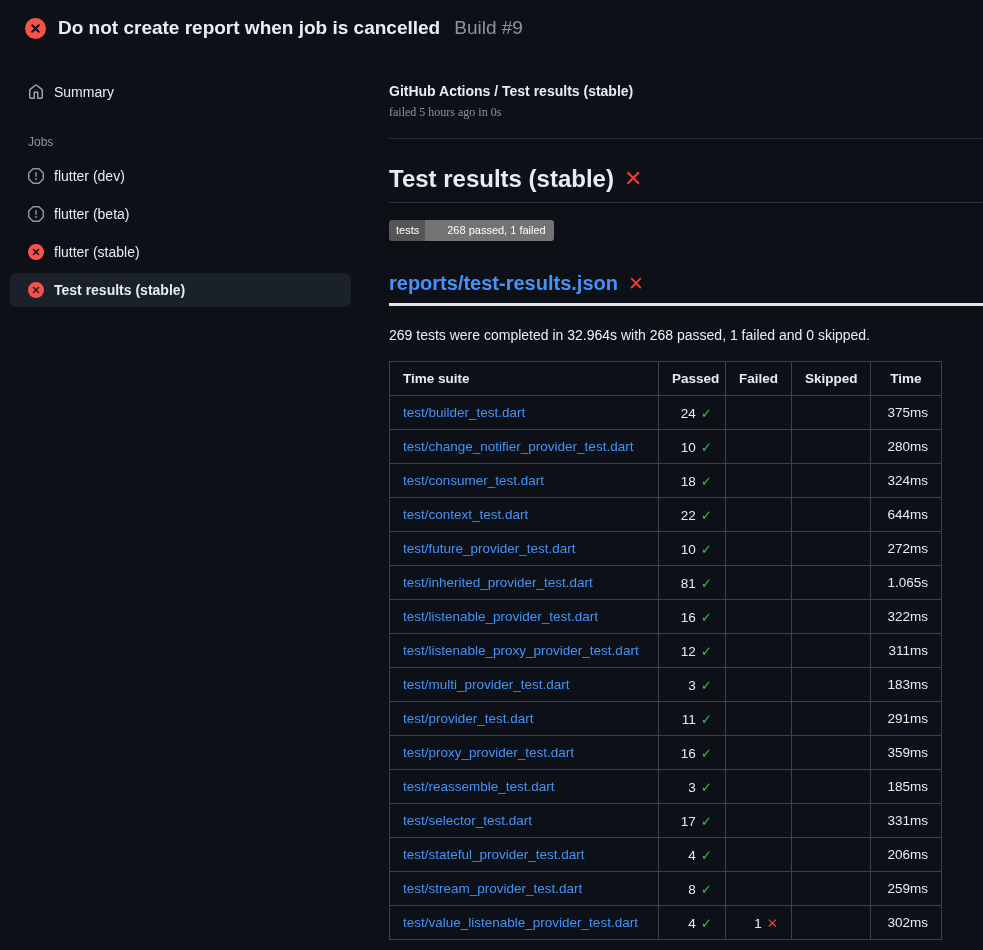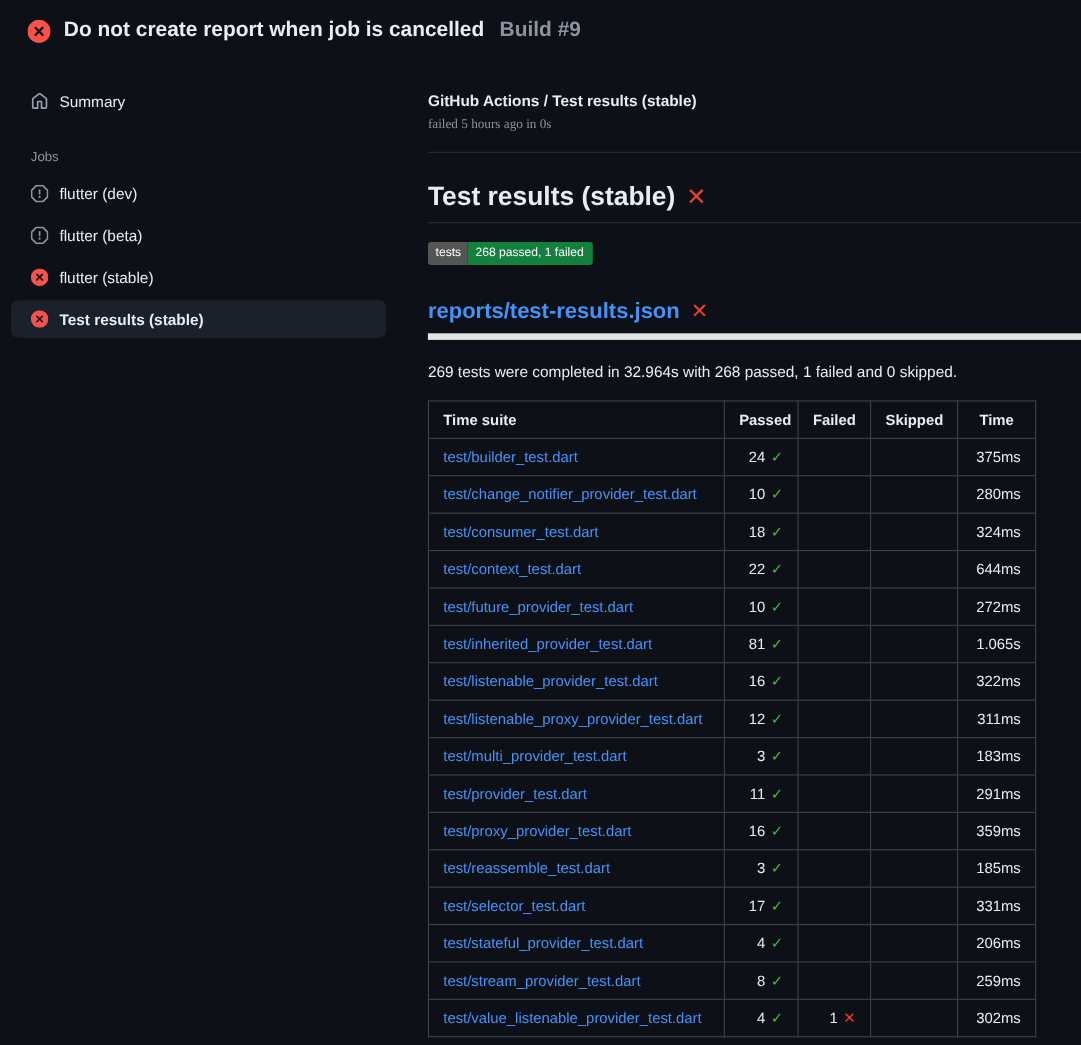--- a/index.html
+++ b/index.html
@@ -12,21 +12,21 @@
   }
   a { text-decoration:none; }
 
   
   .titlebar {
     display:flex; align-items:center; gap:12px;
     padding:17px 24px 14px 25px;
   }
   .status-circle { width:21px; height:21px; flex:0 0 auto; }
   .titlebar h1 { font-size:19px; font-weight:700; color:#e9eef4; white-space:nowrap; }
-  .titlebar .build-no { font-size:19px; font-weight:700; color:#8b949e; margin-left:2px; }
+  .titlebar .build-no { font-size:19px; font-weight:400; color:#8b949e; margin-left:2px; }
 
   
   .layout { display:flex; align-items:flex-start; }
   .sidebar { width:389px; flex:0 0 auto; padding:22px 0 0 10px; }
   .main { flex:1; min-width:0; padding:30px 0 0 0; }
 
   
   .side-item {
     display:flex; align-items:center; gap:10px;
     width:341px; padding:9px 12px 9px 18px;
@@ -50,26 +50,26 @@
     margin-top:26px; padding-bottom:9px;
     border-bottom:1px solid #2b323b;
     font-size:24px; font-weight:600; color:#e6edf3;
   }
   .x-mark { color:#ef3d31; font-weight:700; }
   .section-title .x-mark { font-size:22px; }
 
   .badge { display:inline-flex; margin-top:17px; font-size:11px; line-height:14px;
            border-radius:3px; overflow:hidden; color:#ffffff; }
   .badge .badge-label { background:#555555; padding:3px 6px 4px 7px; }
-  .badge .badge-value { background:#15803d; padding:3px 8px 4px 7px; }
+  .badge .badge-value { background:#737373; padding:3px 8px 4px 22px; }
 
   .report-title {
     display:flex; align-items:center; gap:10px;
     margin-top:31px; padding-bottom:8px;
-    border-bottom:6px solid #e5e5e5;
+    border-bottom:3px solid #e5e5e5;
     font-size:20px; font-weight:600;
   }
   .report-title a { color:#4493f8; }
   .report-title .x-mark { font-size:19px; }
 
   .summary-line { margin-top:21px; font-size:14px; color:#e6edf3; }
   .summary-line strong { font-weight:400; color:#f0f3f6; }
 
   
   table.results {

